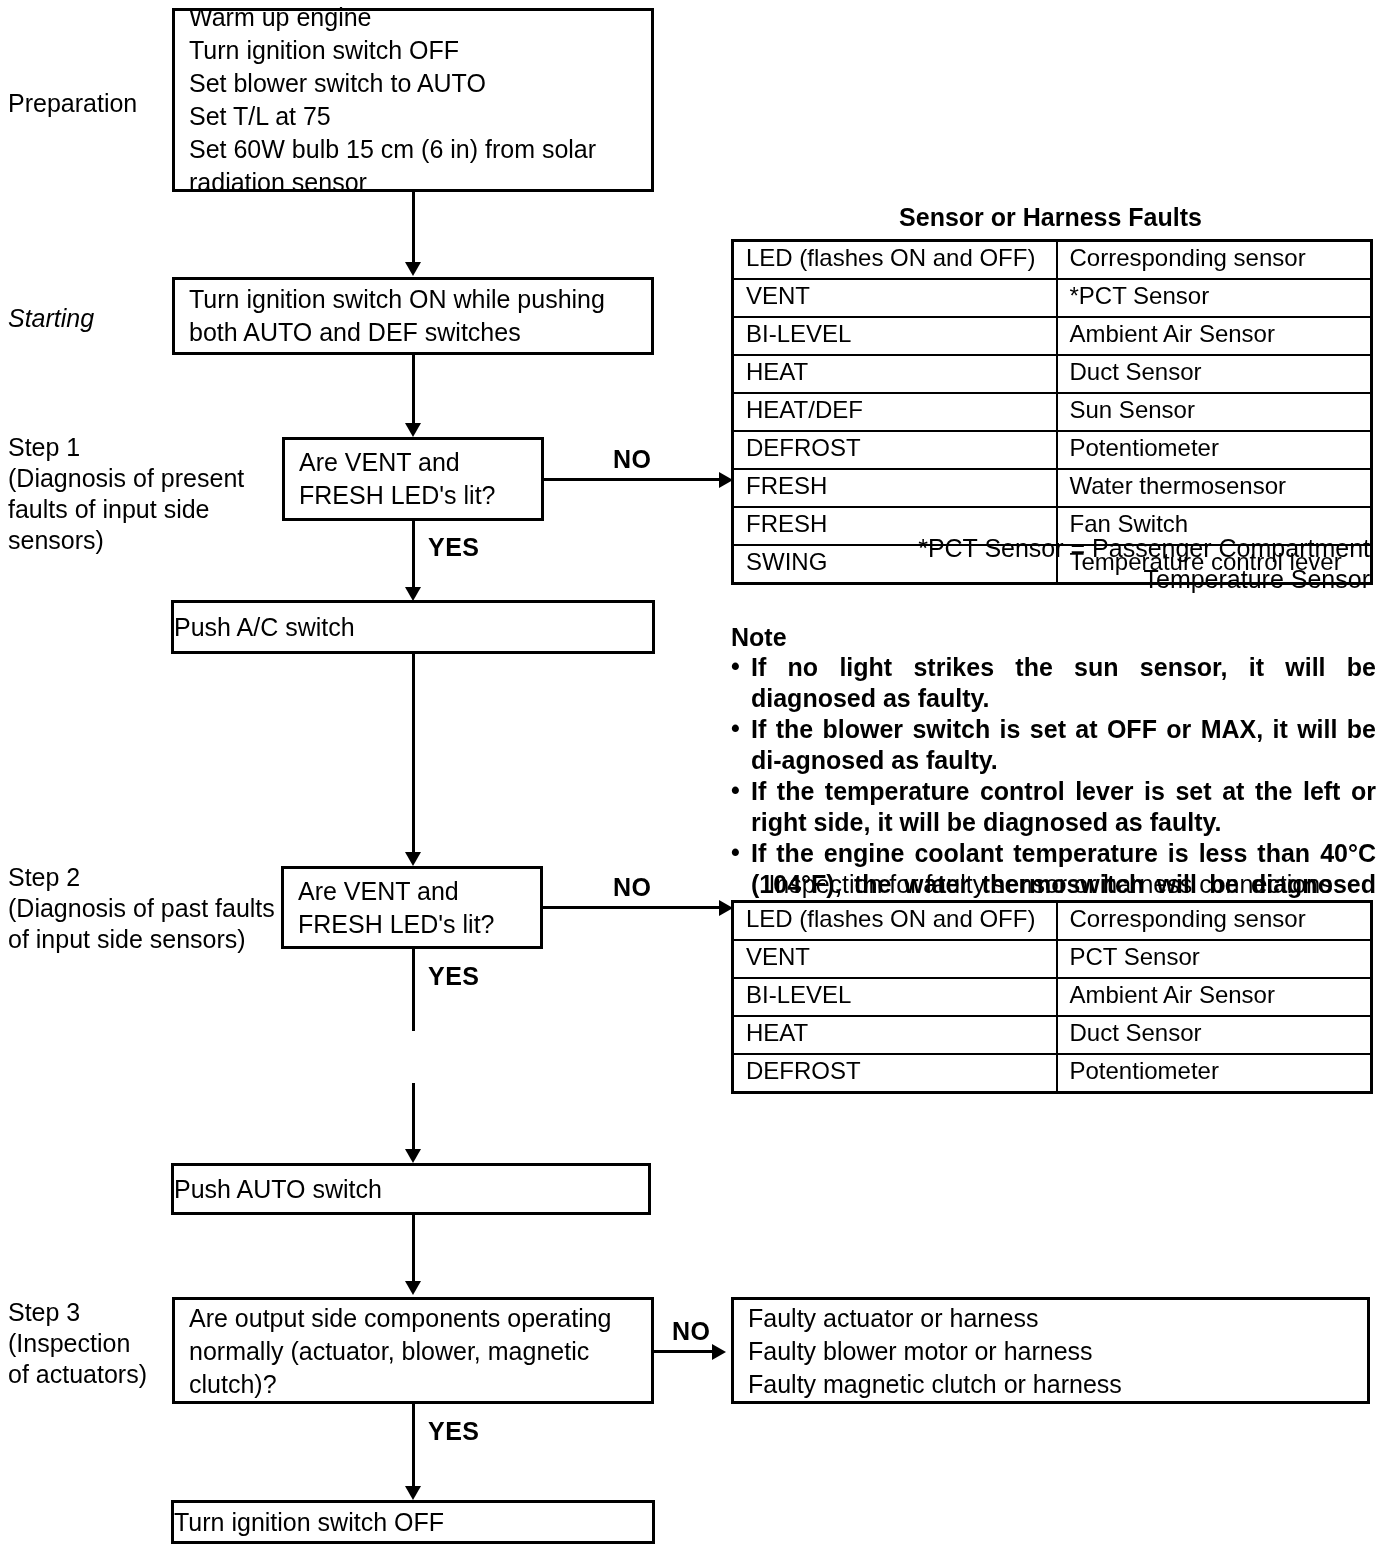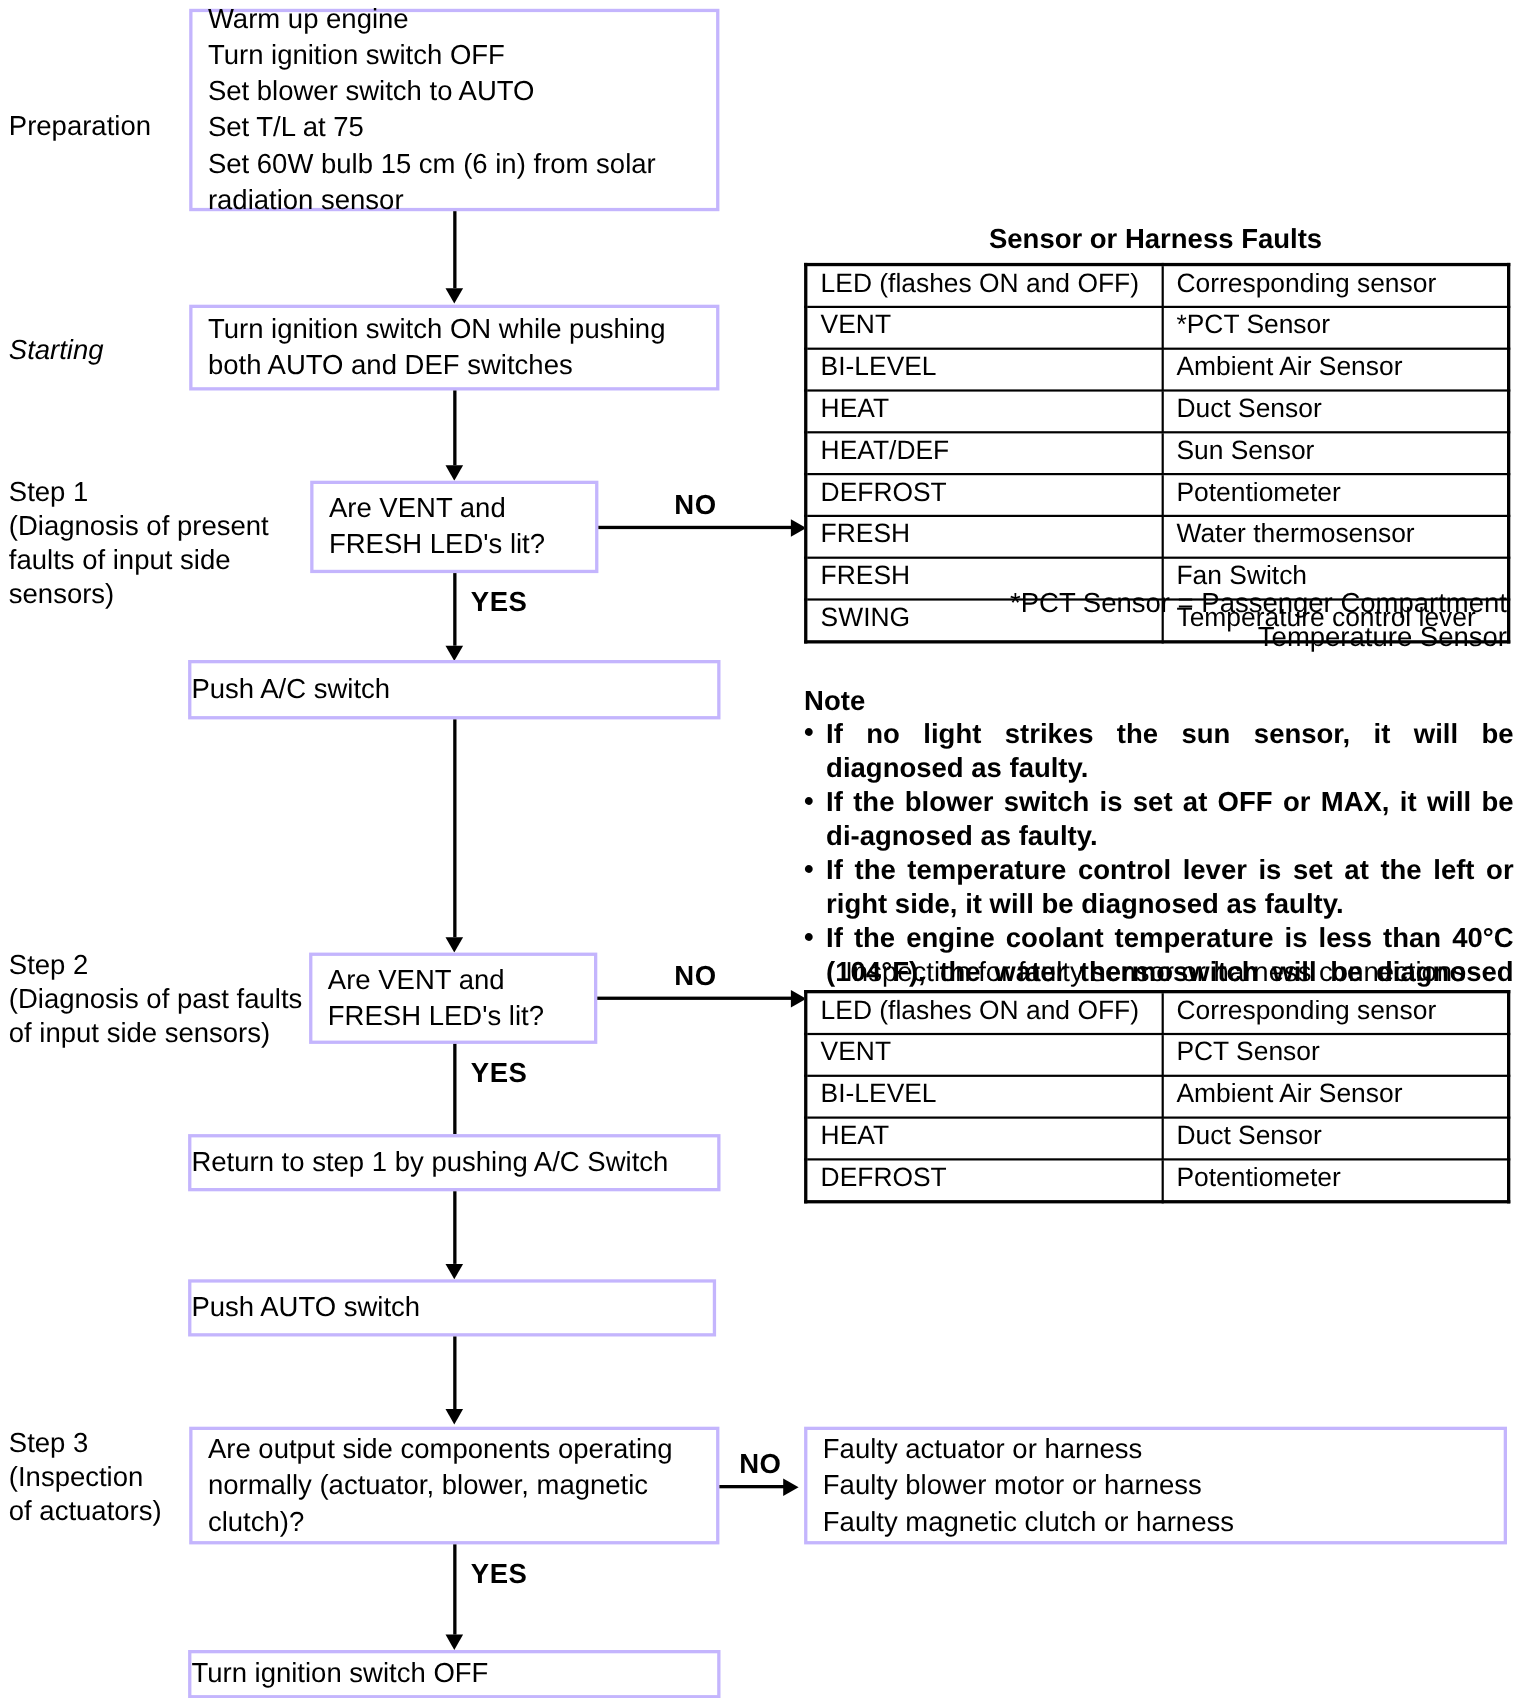--- a/index.html
+++ b/index.html
@@ -13,21 +13,21 @@
     height: 1544px;
     background: #ffffff;
     font-family: "Liberation Sans", sans-serif;
     color: #000000;
     overflow: hidden;
   }
 
   
   .box {
     position: absolute;
-    border: 3px solid #c4b5fd;
+    border: 3px solid #000000;
     background: #fff;
     box-sizing: border-box;
   }
   .box .txt {
     position: absolute;
     left: 14px;
     right: 10px;
     top: 50%;
     transform: translateY(-50%);
     font-size: 25px;
@@ -135,21 +135,21 @@
     top: -1px;
     font-size: 25px;
     font-weight: bold;
   }
 </style>
 </head>
 <body>
 
 <div id="page">
 
-  <div class="side-label" style="left:8px; top:100px;text-align:right;">Preparation</div>
+  <div class="side-label" style="left:8px; top:88px;text-align:right;">Preparation</div>
   <div class="side-label" style="left:8px; top:303px;font-style:italic;">Starting</div>
   <div class="side-label" style="left:8px; top:432px;">Step 1
 (Diagnosis of present
 faults of input side
 sensors)</div>
   <div class="side-label" style="left:8px; top:862px;">Step 2
 (Diagnosis of past faults
 of input side sensors)</div>
   <div class="side-label" style="left:8px; top:1297px;">Step 3
 (Inspection
@@ -200,23 +200,20 @@
 FRESH LED's lit?</div>
   </div>
 
   <div class="hline" style="left:543px; top:906px; width:184px;"></div>
   <div class="arrow-right" style="left:719px; top:900px;"></div>
   <div class="edge-label" style="left:613px; top:873px;">NO</div>
 
   <div class="vline" style="left:412px; top:949px; height:82px;"></div>
   <div class="edge-label" style="left:428px; top:962px;">YES</div>
 
-  <div class="box center" style="left:171px; top:1031px; width:484px; height:52px;">
-    <div class="txt">Return to step 1 by pushing A/C Switch</div>
-  </div>
 
   <div class="vline" style="left:412px; top:1083px; height:66px;"></div>
   <div class="arrow-down" style="left:405px; top:1149px;"></div>
 
   <div class="box center" style="left:171px; top:1163px; width:480px; height:52px;">
     <div class="txt">Push AUTO switch</div>
   </div>
 
   <div class="vline" style="left:412px; top:1215px; height:66px;"></div>
   <div class="arrow-down" style="left:405px; top:1281px;"></div>

